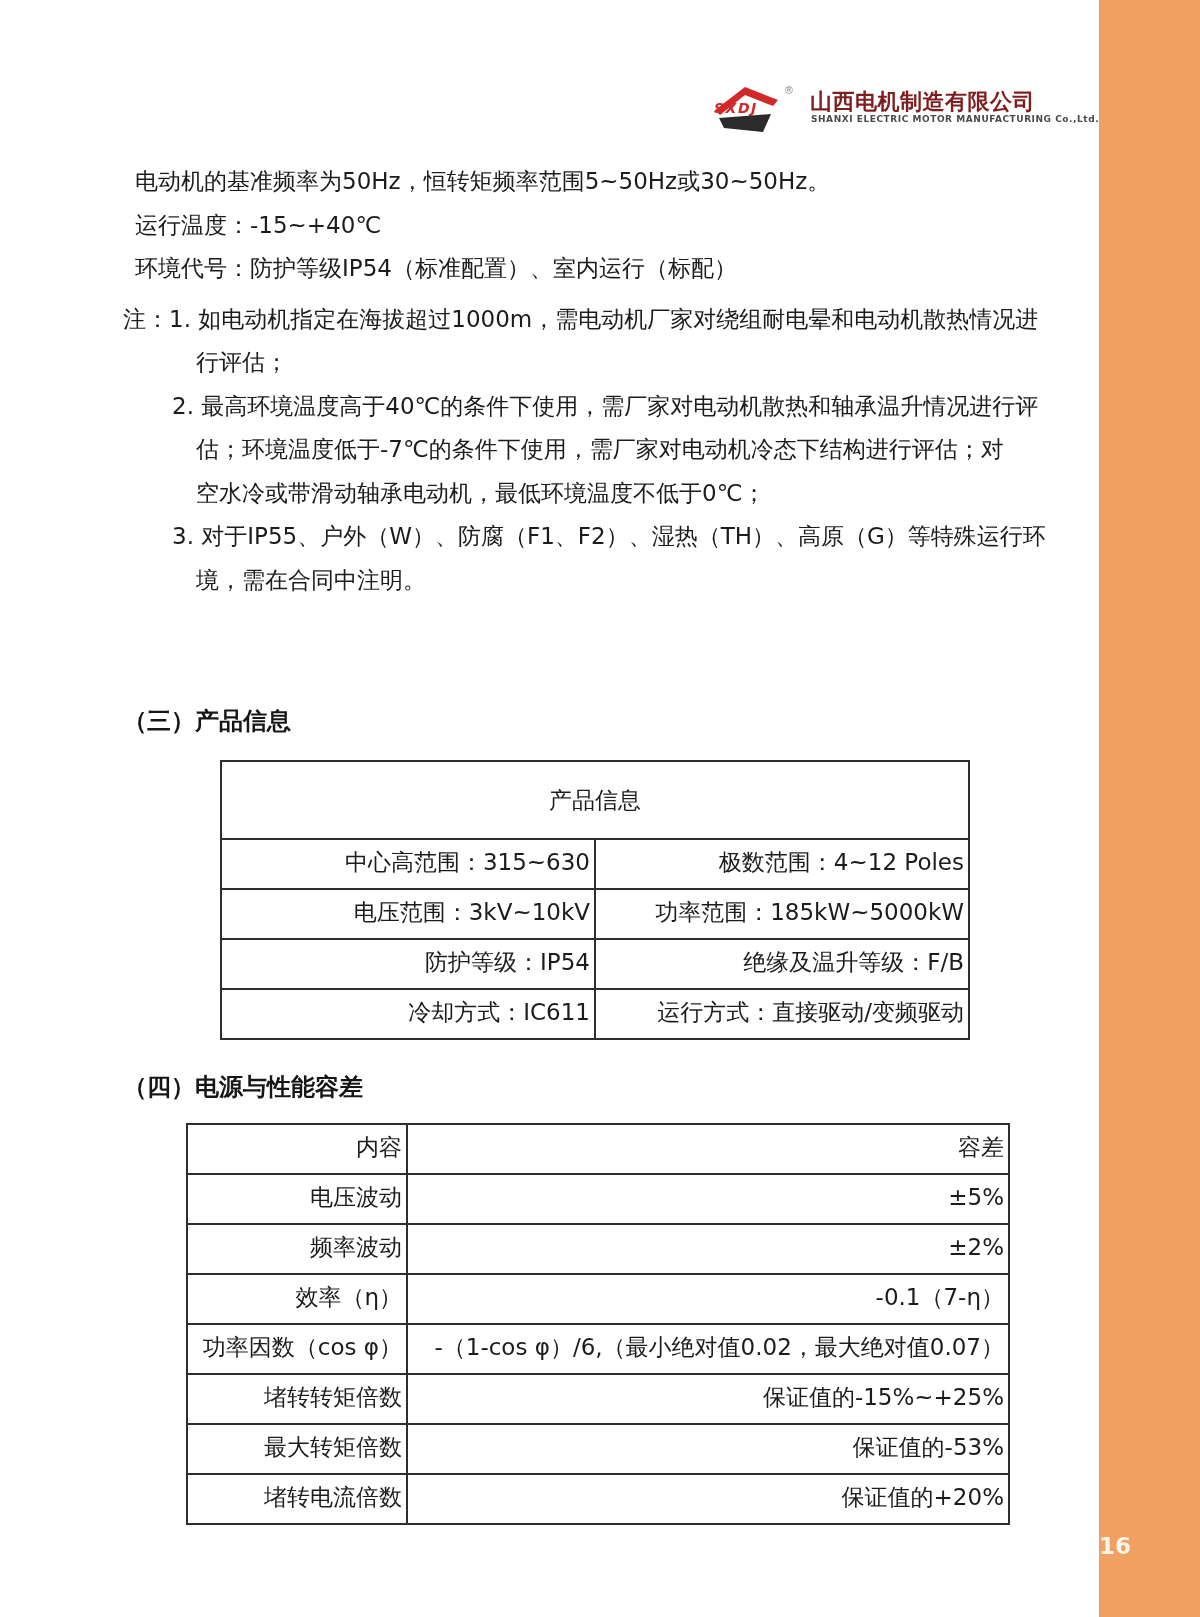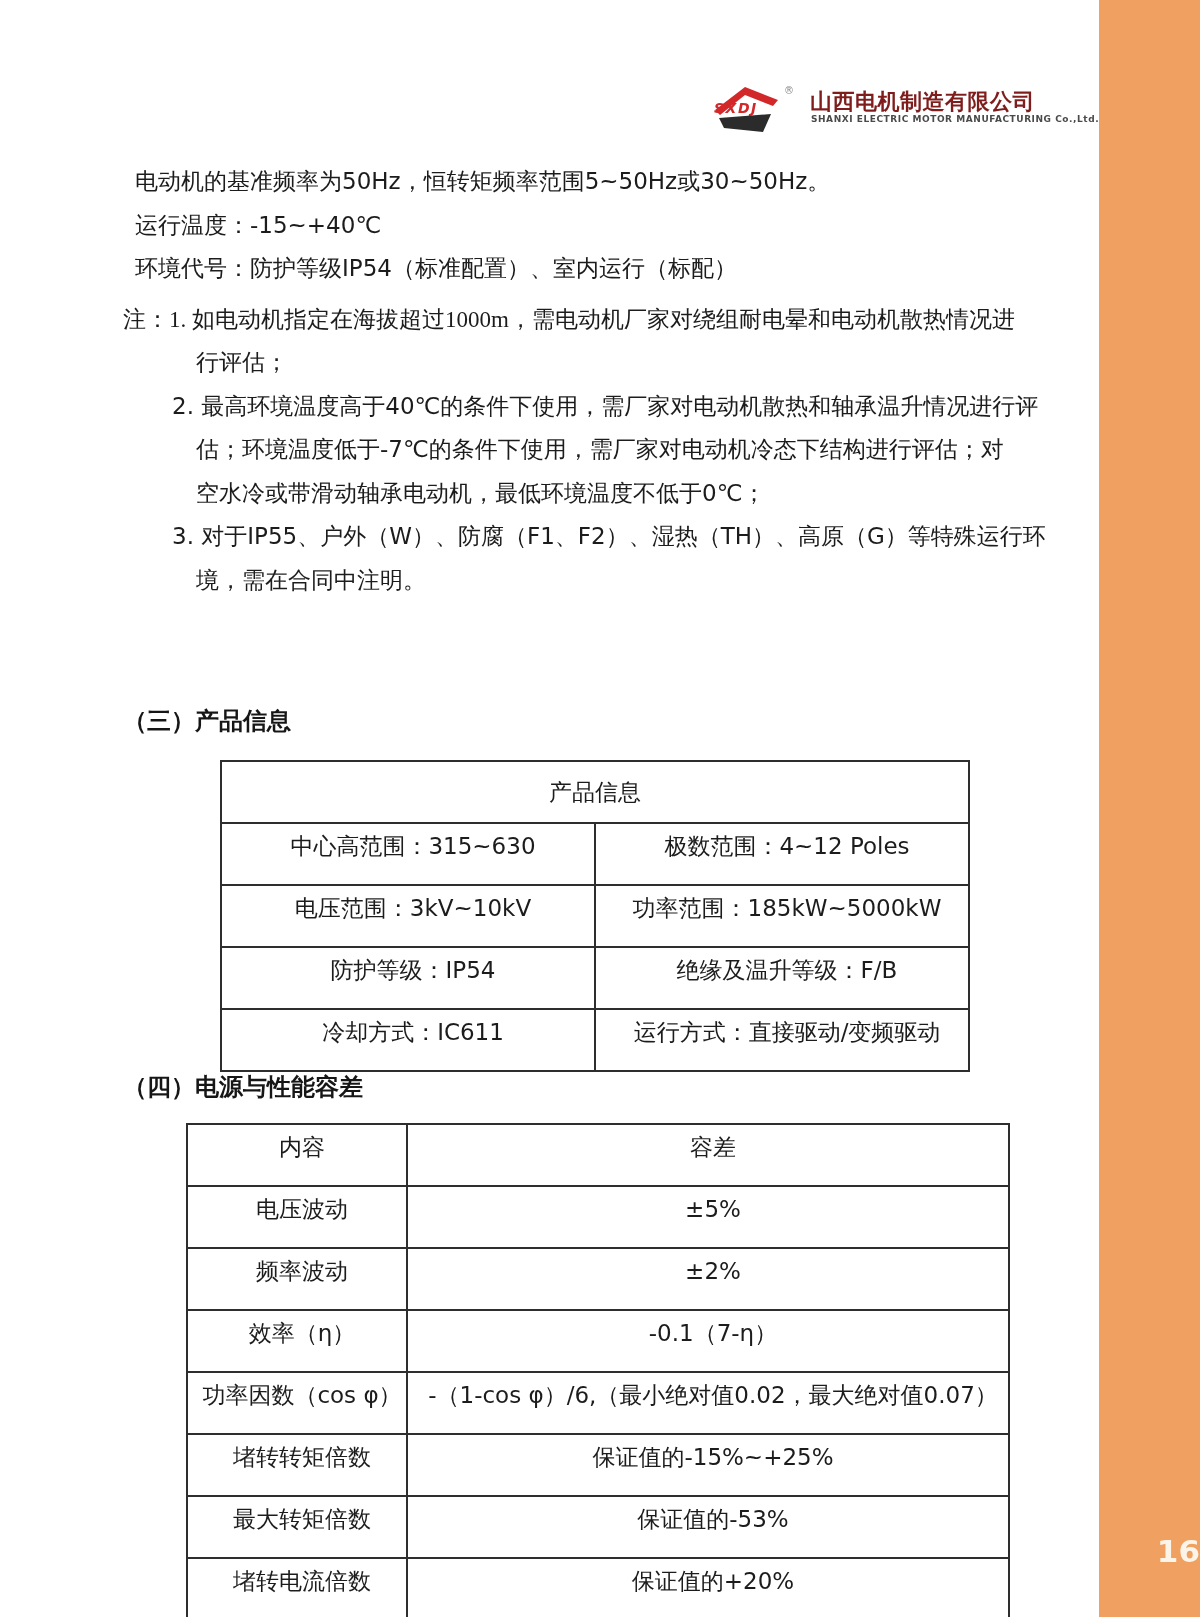--- a/index.html
+++ b/index.html
@@ -9,58 +9,58 @@
     font-family:"DejaVu Sans","Liberation Sans",sans-serif;
   }
 
   
   .sidebar {
     position:absolute; top:0; right:0; width:101px; height:1617px;
     background:#F0A061;
   }
   .pagenum {
     position:absolute; top:1533px; left:1099px; width:101px;
-    text-align:right; font-size:31px; font-weight:bold; color:#FBF5E9;
+    text-align:left; font-size:23px; font-weight:bold; color:#FBF5E9;
   }
 
   
   .logo-emblem { position:absolute; left:700px; top:82px; width:100px; height:58px; }
   .company-cn {
     position:absolute; left:810px; top:87px; font-size:22px; font-weight:bold;
     color:#7f1d1d; letter-spacing:0.5px; white-space:nowrap;
   }
   .company-en {
     position:absolute; left:811px; top:114px; font-size:9px; font-weight:bold;
     color:#4a4a4a; letter-spacing:0.55px; white-space:nowrap;
   }
 
   
   .content {
     position:absolute; left:135px; top:160px; width:950px;
     font-size:23px; line-height:43.5px; white-space:nowrap;
   }
   .content p { margin:0; }
   .notes { margin-top:7px; }
-  p.note-start { margin-left:-12px;font-family:Liberation Serif, serif; }
+  p.note-start { margin-left:-12px; }
   p.item { margin-left:37px; }
   p.cont { margin-left:61px; }
 
   .sec-heading {
     position:absolute; left:123px; font-size:24px; font-weight:bold;
     color:#161616; white-space:nowrap;
   }
   .h3 { top:705px; }
   .h4 { top:1071px; }
 
   
   table { position:absolute; border-collapse:collapse; table-layout:fixed;
           font-size:23px; color:#1c1c1c; }
-  td { border:2px solid #2e2e2e; height:44px; padding:0 4px 16px 14px;
-       text-align:center; vertical-align:middle; white-space:nowrap; overflow:hidden; }
-  td.c { text-align:center; padding:8px; }
+  td { border:2px solid #2e2e2e; height:44px; padding:0 4px 4px 14px;
+       text-align:right; vertical-align:middle; white-space:nowrap; overflow:hidden; }
+  td.c { text-align:center; padding:16px; }
 
   .t1 { left:220px; top:760px; width:750px; }
   .t2 { left:186px; top:1123px; width:822px; }
 </style>
 </head>
 <body>
 
 <div class="sidebar"></div>
 <div class="pagenum">16</div>
 

